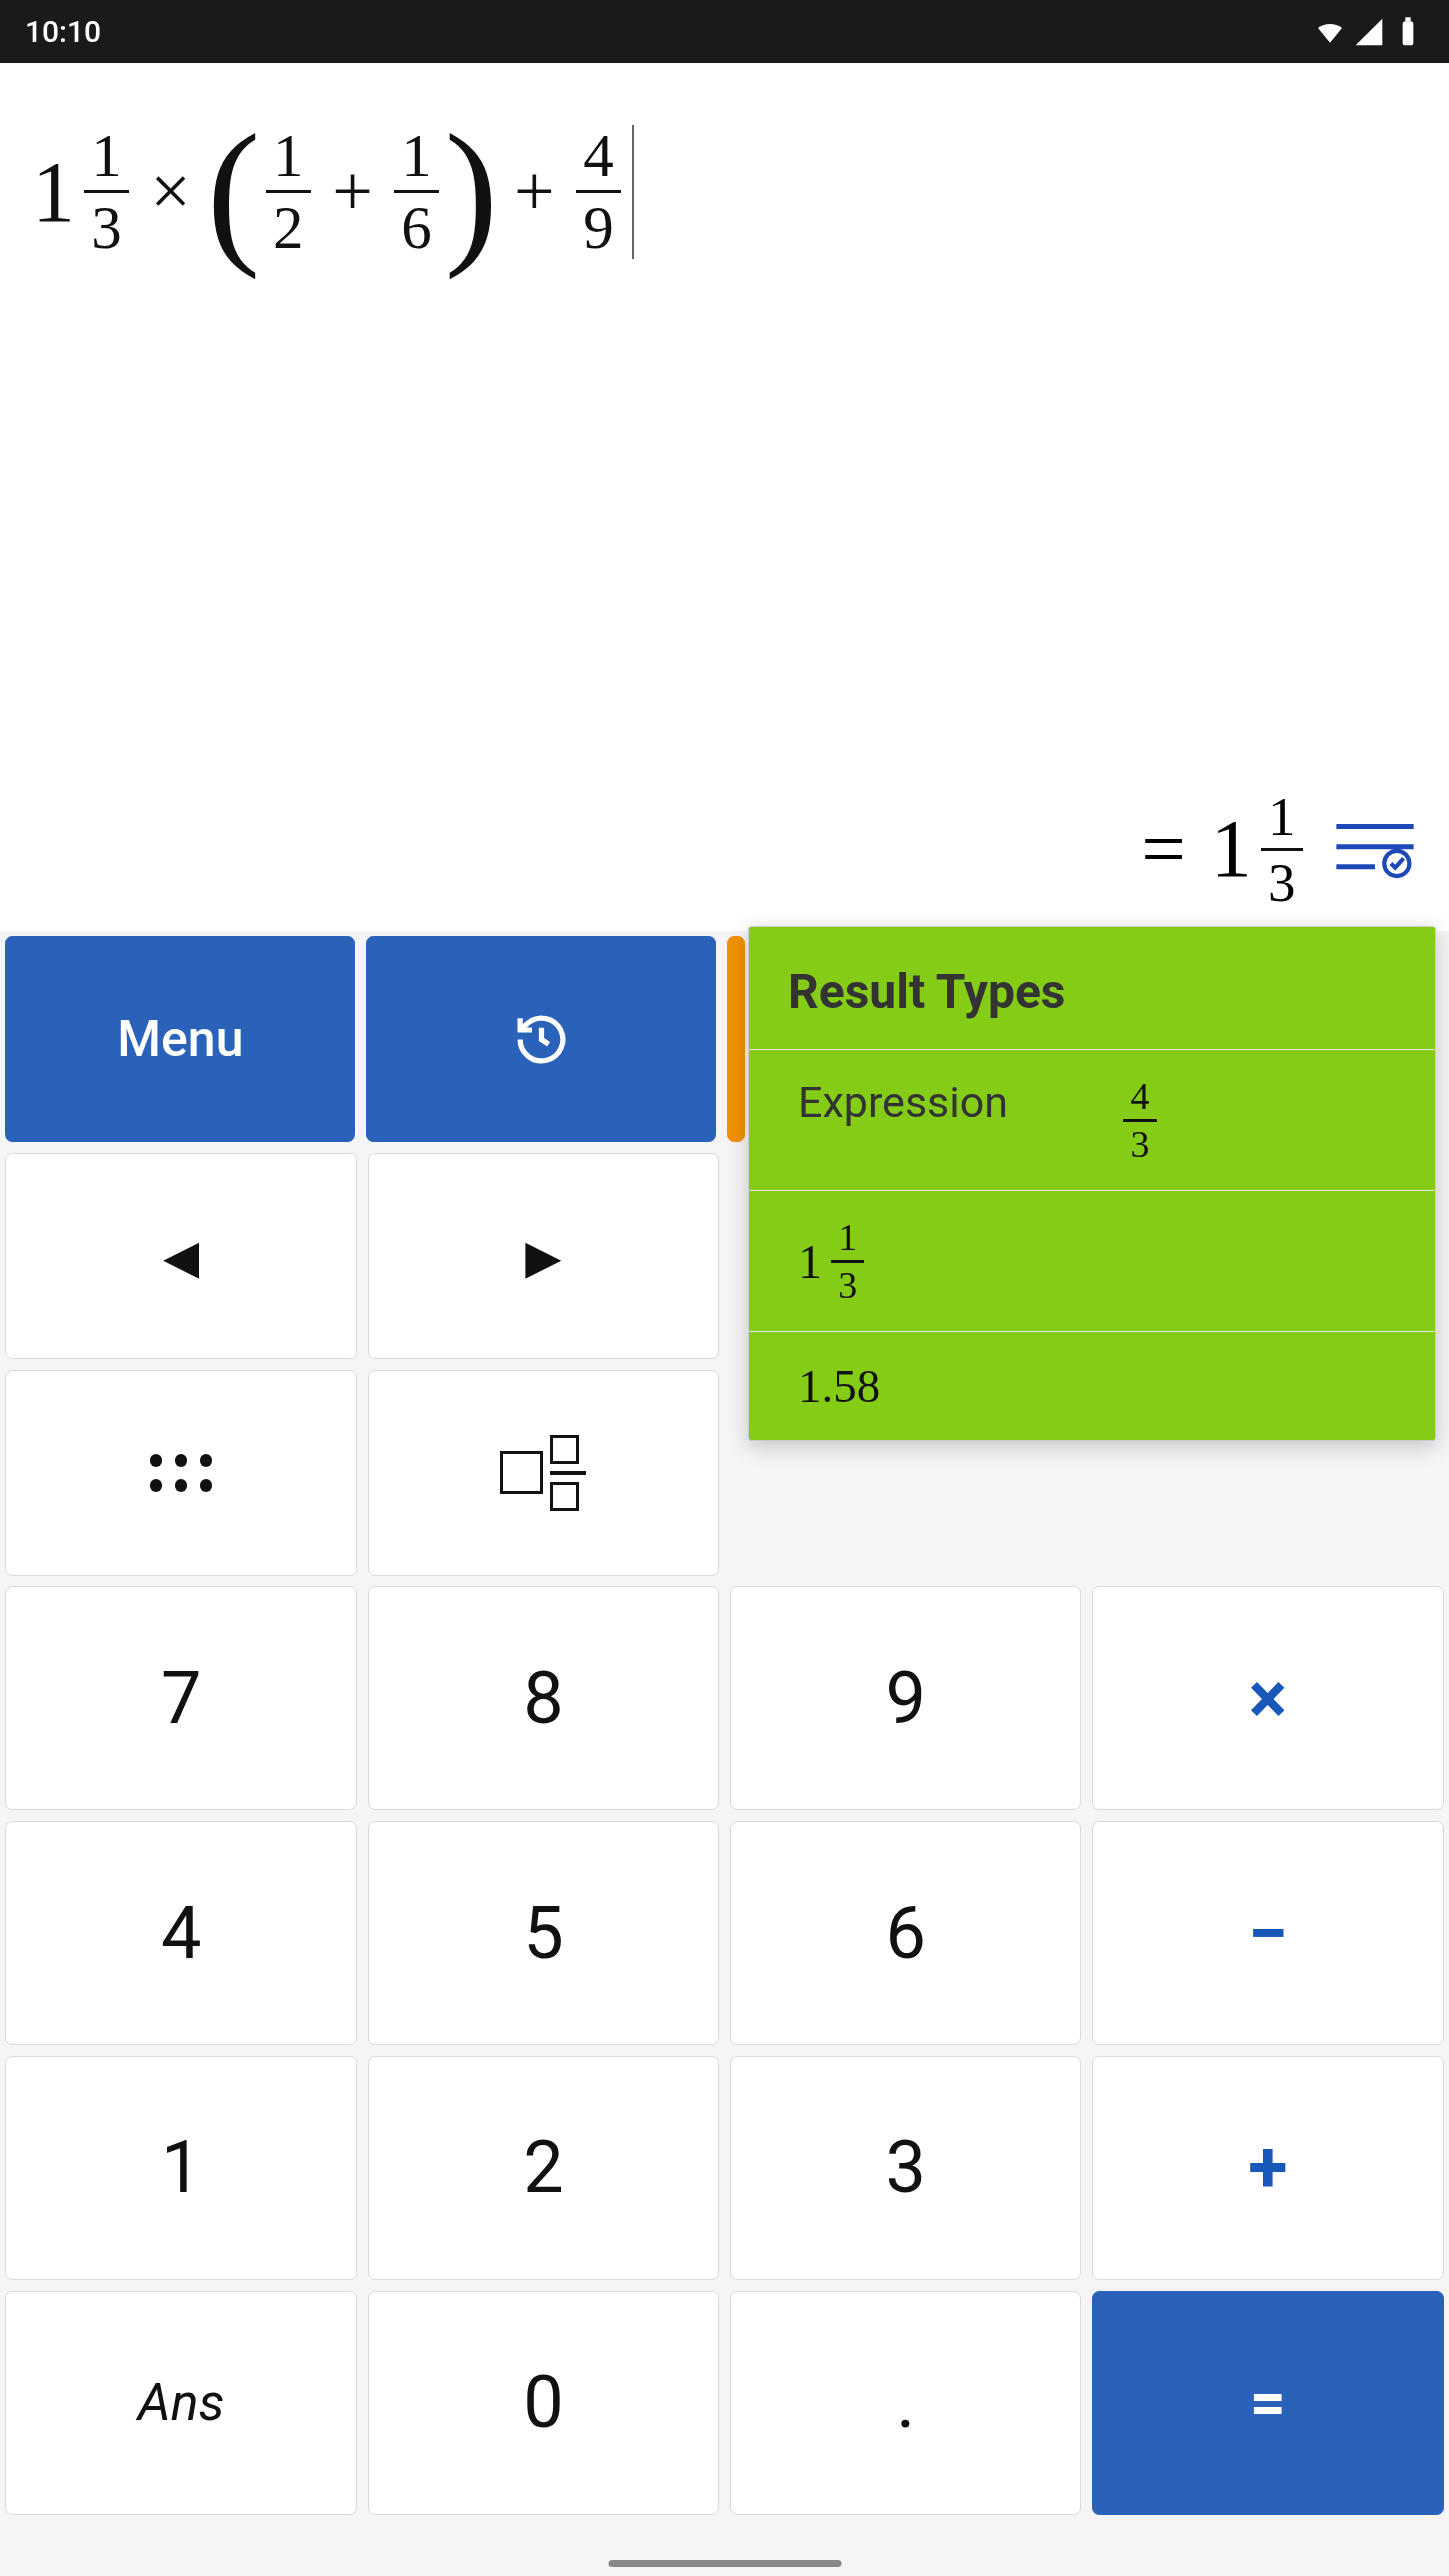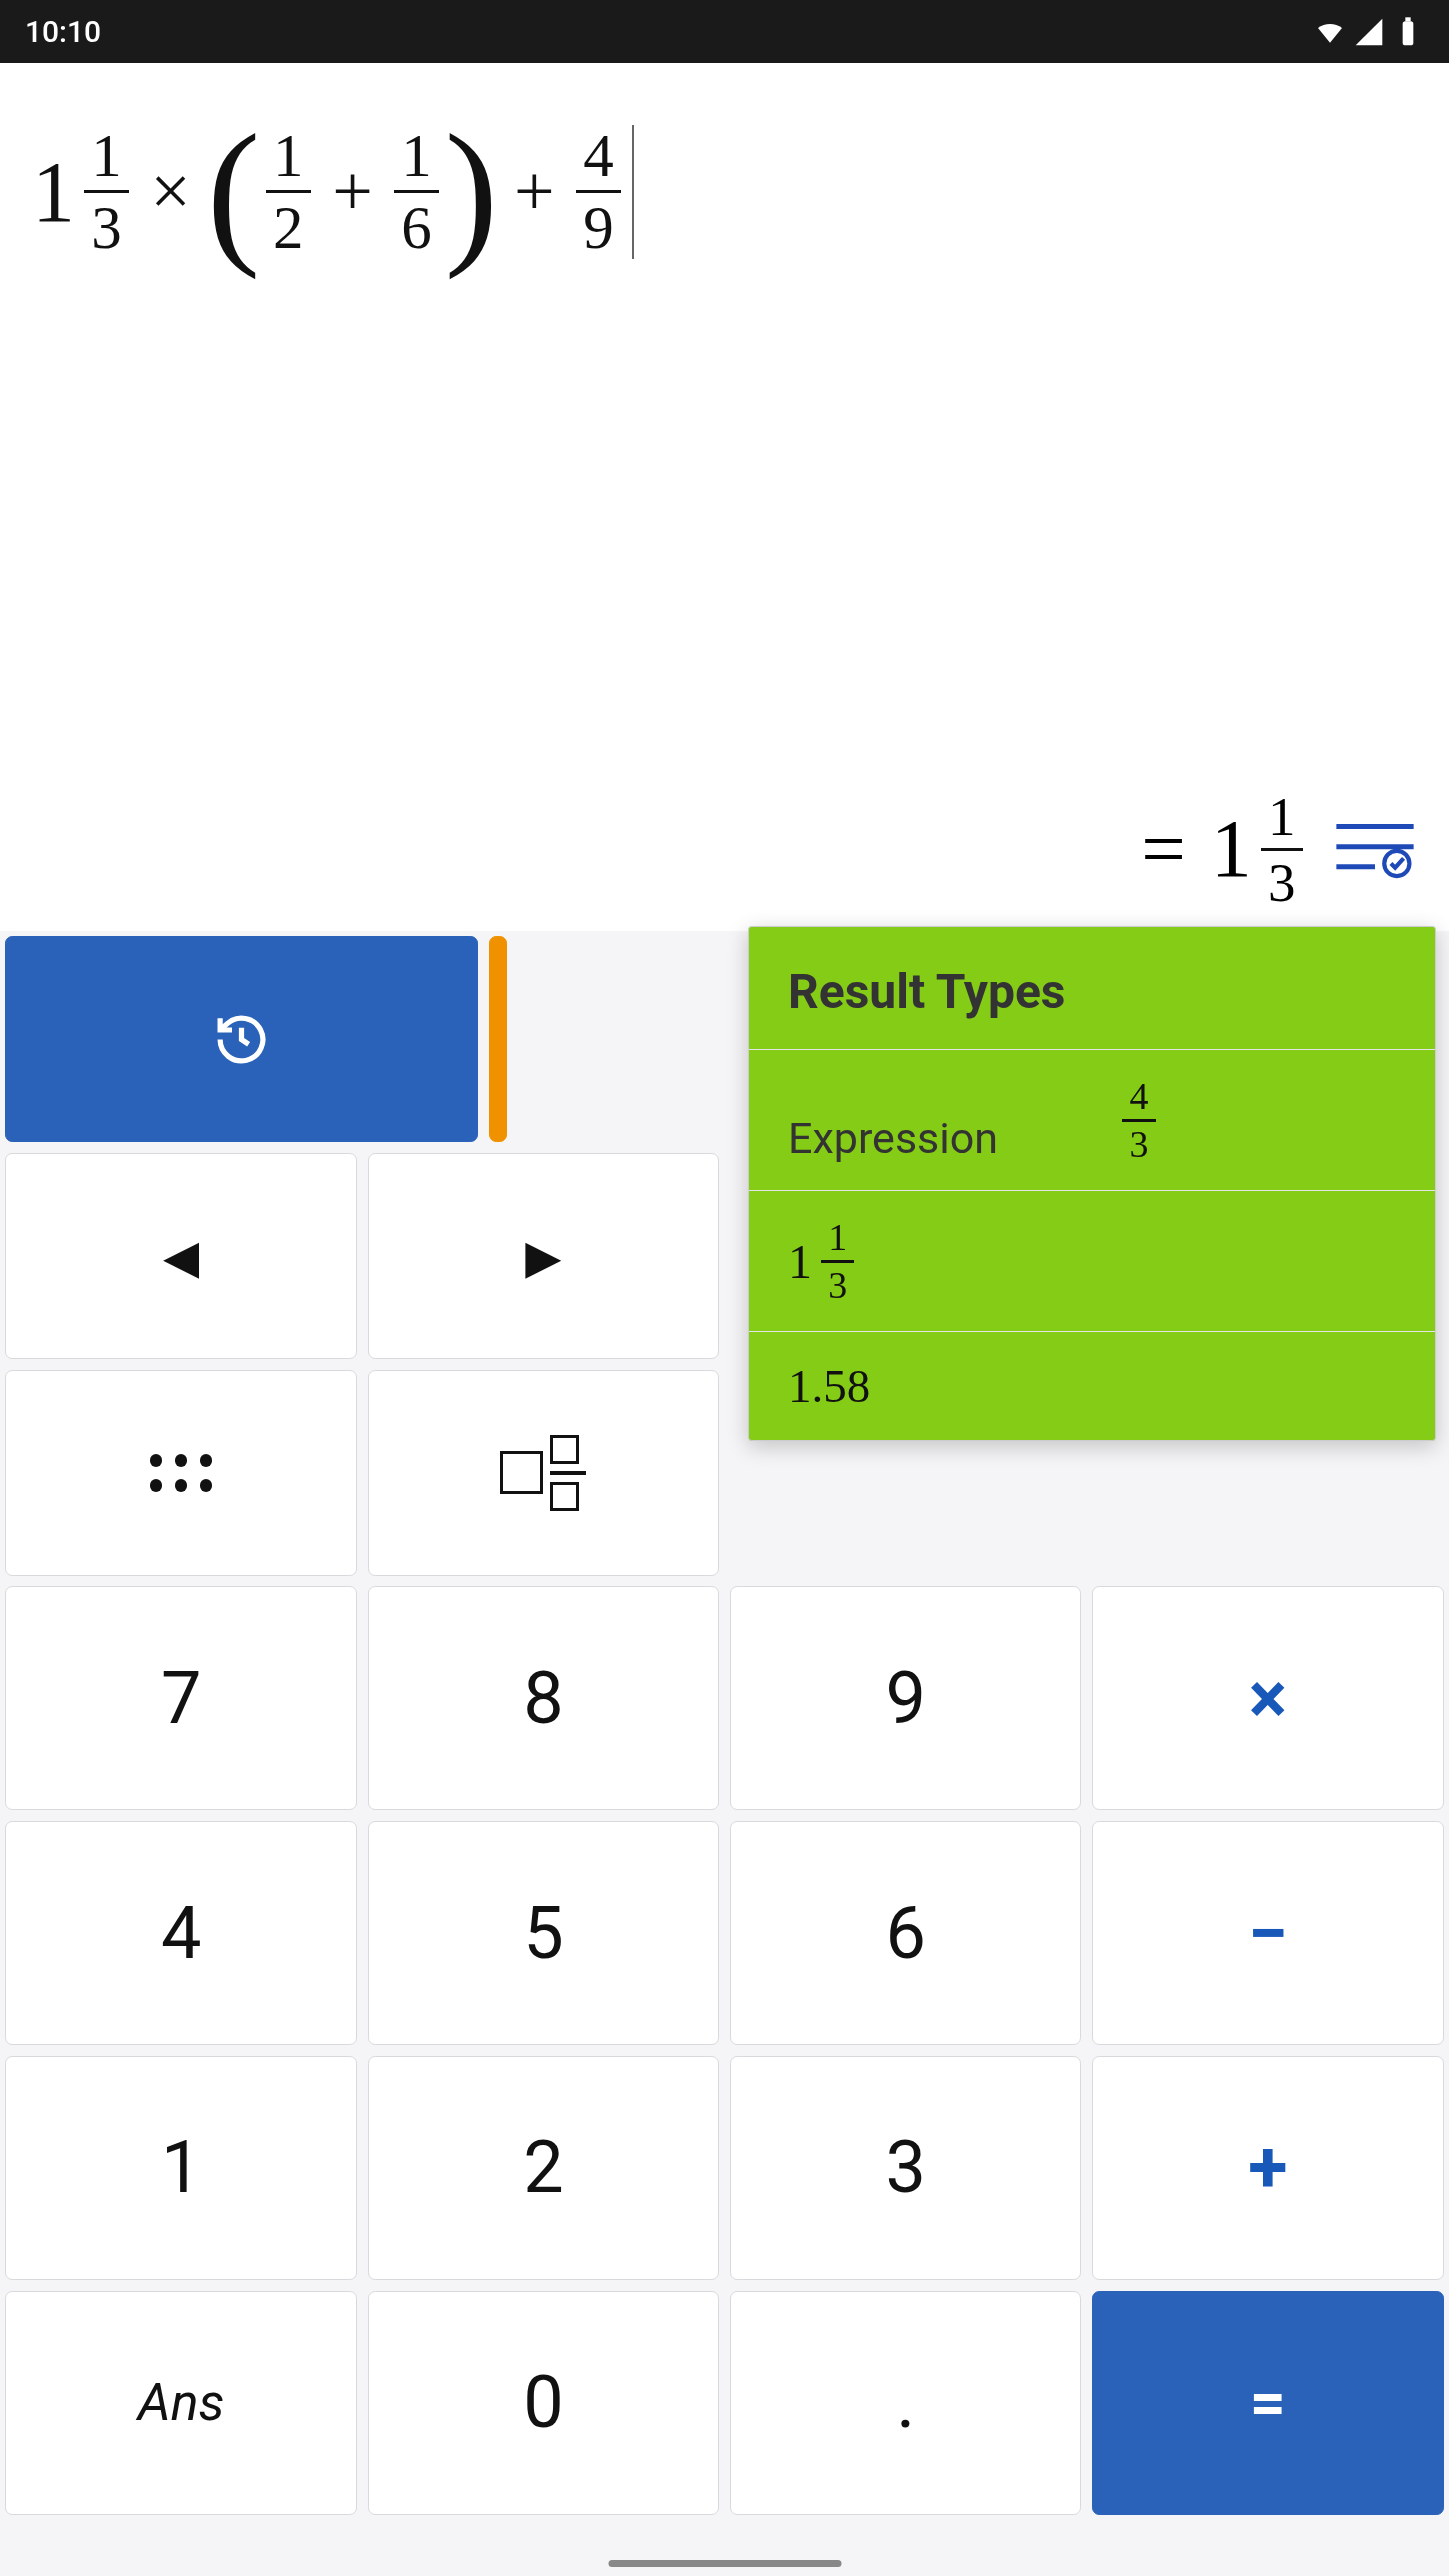--- a/index.html
+++ b/index.html
@@ -76,22 +76,22 @@
   .popup {
     position: absolute; left: 748px; top: 926px; width: 688px;
     background: #84cc16; border: 0.9px solid #ccc; border-radius: 3.6px;
     box-shadow: 0 5.4px 21.5px rgba(0,0,0,.2); z-index: 100;
   }
   .popup-header {
     padding: 36px 39px 29px; font-size: 48px; font-weight: 700; color: #333;
     border-bottom: 0.9px solid #e5e5e5;
   }
   .popup-item {
-    display: flex; align-items: flex-end; padding: 27px 39px;
-    border-bottom: 0.9px solid #e5e5e5; gap: 25px;
+    display: flex; align-items: flex-start; padding: 27px 49px;
+    border-bottom: 0.9px solid #e5e5e5; gap: 16px;
   }
   .popup-item:last-child { border-bottom: none; }
   .popup-label { font-size: 43px; color: #333; flex: 0 0 304px; }
   .popup-val { font-size: 47px; color: #111; font-family:"Times New Roman", serif; display:flex; align-items:center; }
   .popup-val .frac { font-size: 38px; }
   .popup-val .mixed .whole { font-size: 48px; }
 
   
   .nav-pill {
     position: absolute; bottom: 9px; left: 50%; transform: translateX(-50%);
@@ -163,20 +163,23 @@
         <circle cx="76" cy="54" r="15" fill="none" stroke="#1e4ab8" stroke-width="5"></circle>
         <path d="M69 54 l5 5 l10 -11" fill="none" stroke="#1e4ab8" stroke-width="5"></path>
       </svg>
     </span>
   </div>
 </div>
 
 <div class="keypad">
 
   <div class="row h1">
+    <div class="key blue menu">
+        <span>Menu</span>
+      </div>
     <div class="key blue">
       <svg width="57" height="57" viewBox="0 0 24 24" fill="none" stroke="#fff" stroke-width="2.2">
         <path d="M3 12a9 9 0 1 0 3-6.7L3 8"></path>
           <polyline points="3 3 3 8 8 8"></polyline>
           <polyline points="12 7 12 12 15 14"></polyline>
       </svg>
     </div>
     <div class="key orange" style="flex:0 0 18px; min-width:18px; padding:0;"></div>
     <div class="key" style="visibility:hidden; flex:0 0 0; border:none;"></div>
     <div class="key" style="visibility:hidden; flex:1.94;"></div>

